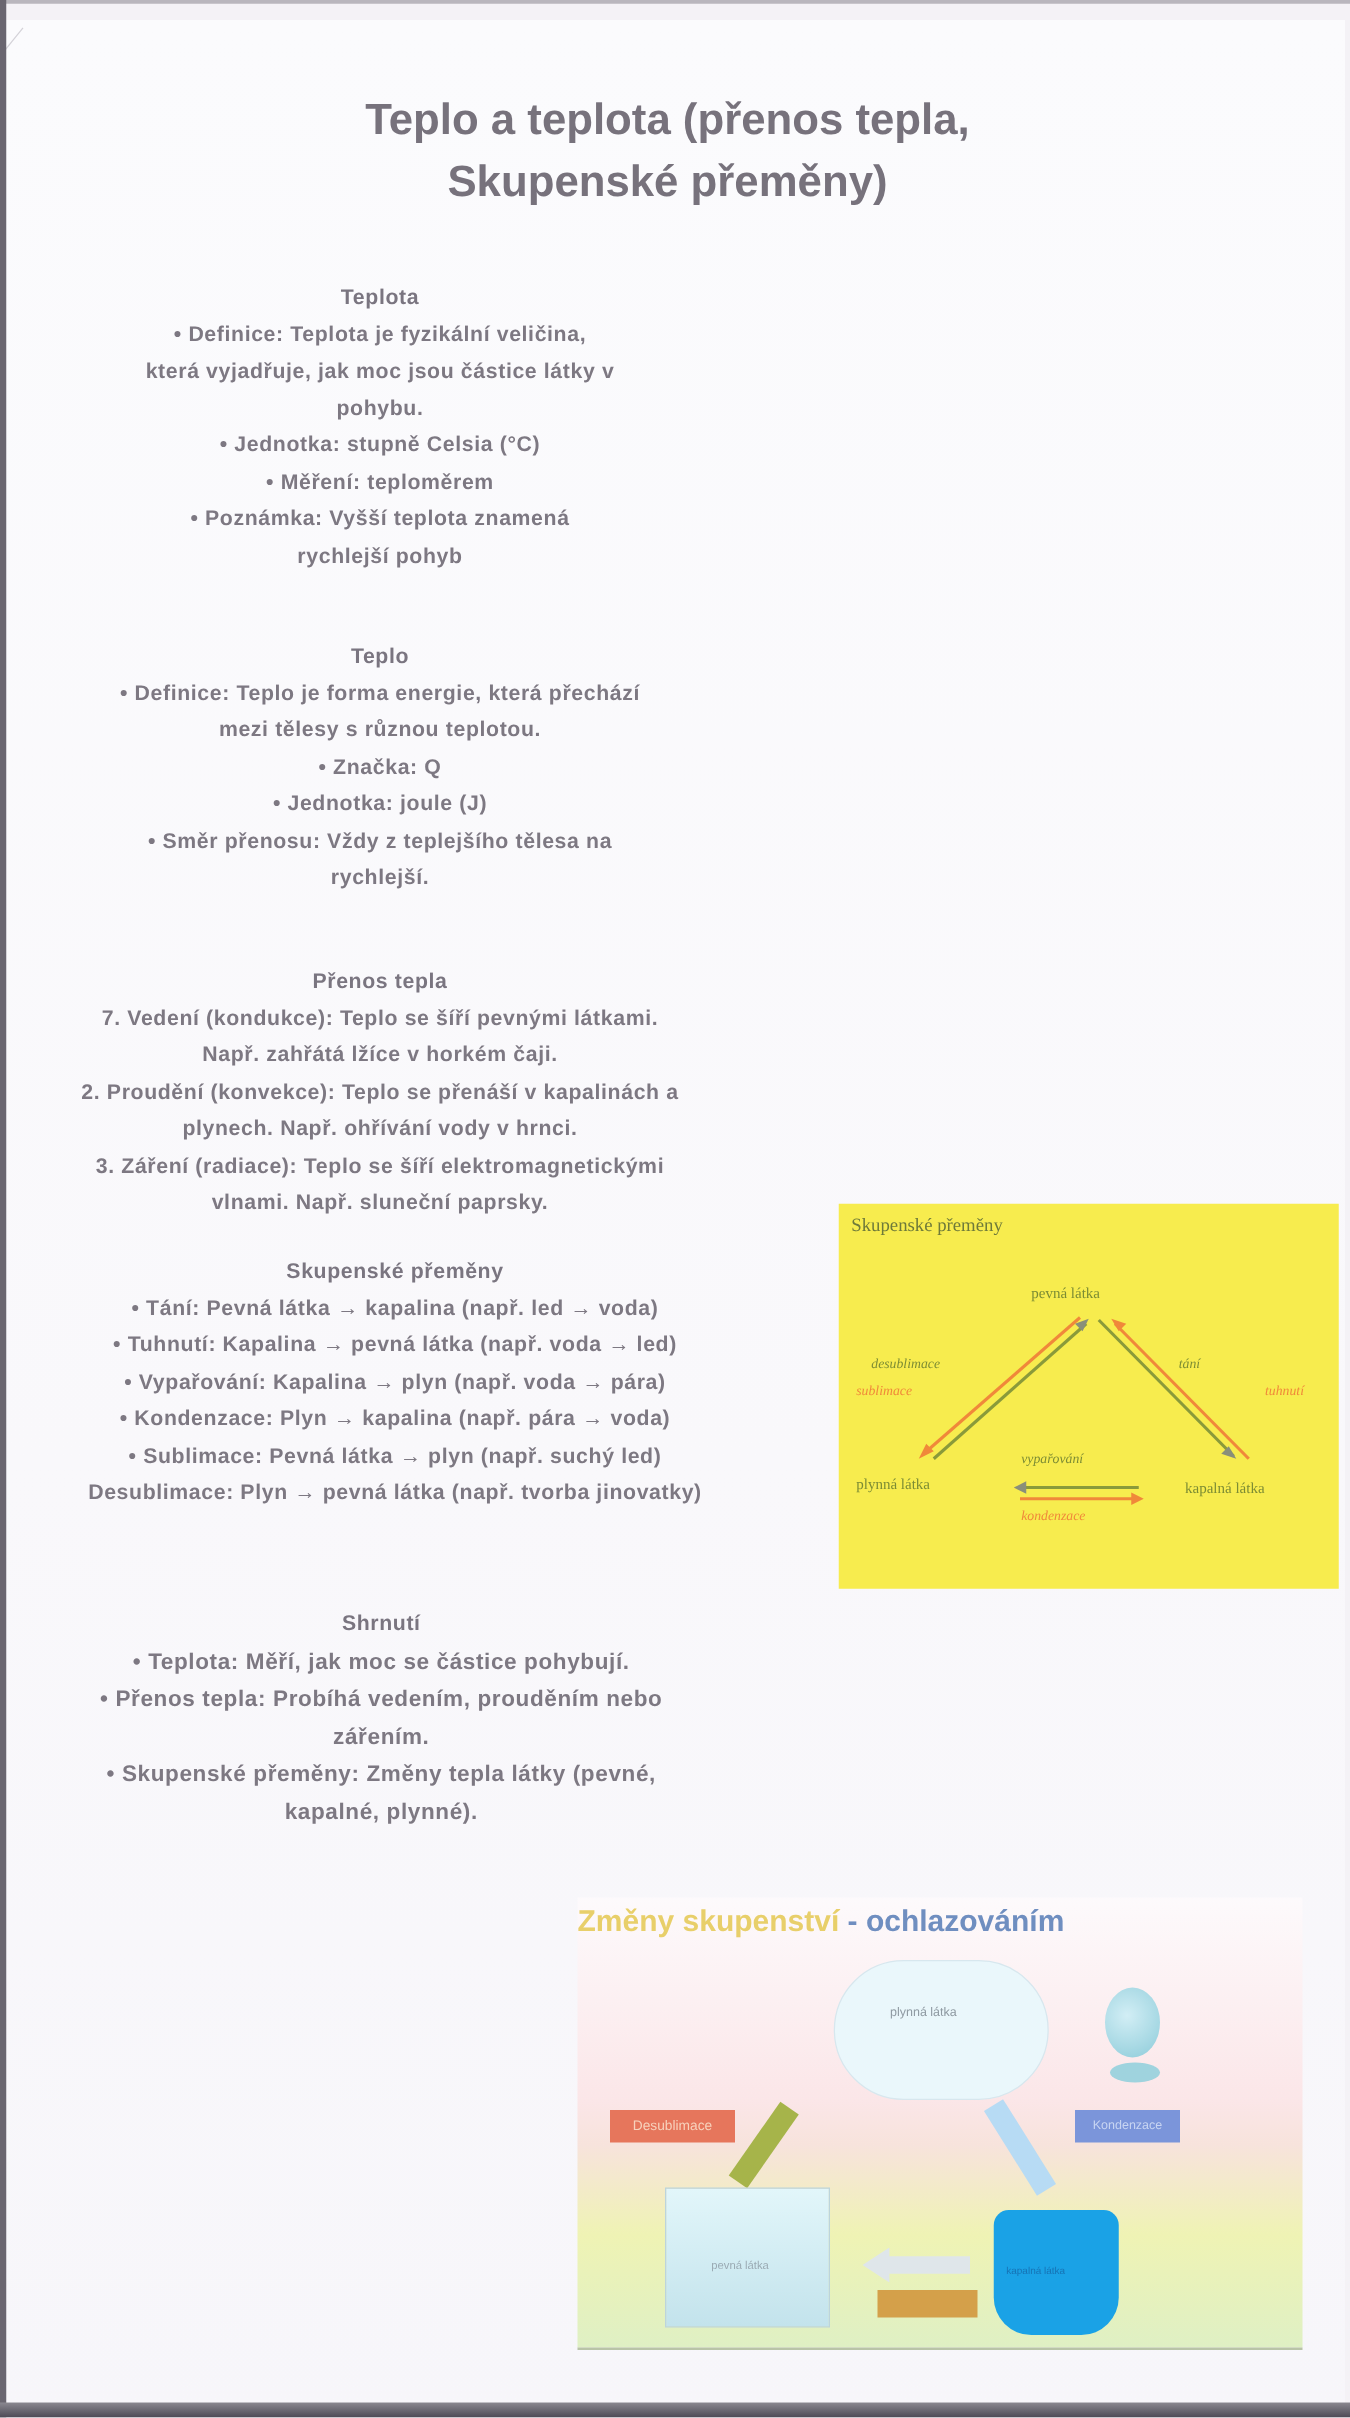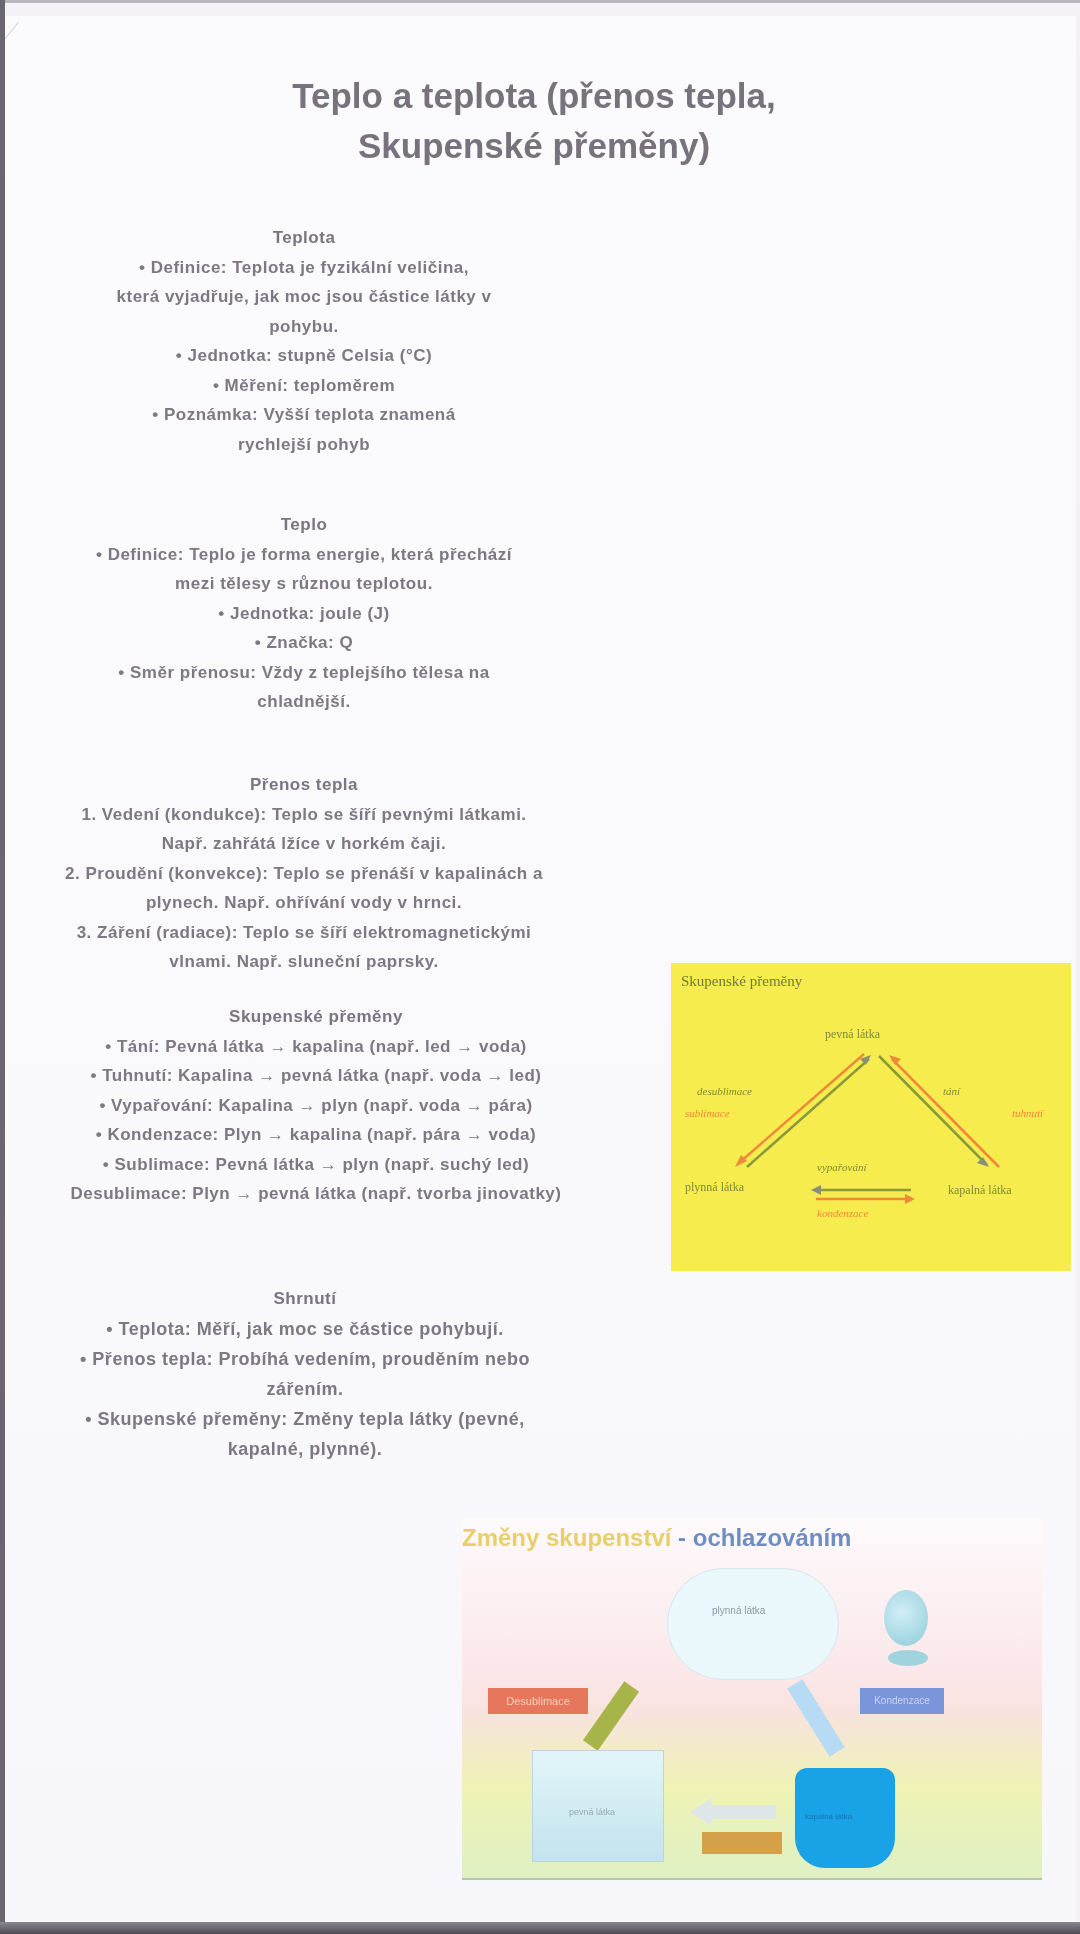--- a/index.html
+++ b/index.html
@@ -83,29 +83,29 @@
     <p>• Jednotka: stupně Celsia (°C)</p>
     <p>• Měření: teploměrem</p>
     <p>• Poznámka: Vyšší teplota znamená</p>
     <p>rychlejší pohyb</p>
   </div>
 
   <div class="section" style="top:494px;">
     <h2>Teplo</h2>
     <p>• Definice: Teplo je forma energie, která přechází</p>
     <p>mezi tělesy s různou teplotou.</p>
+    <p>• Značka: Q</p>
     <p>• Jednotka: joule (J)</p>
-    <p>• Značka: Q</p>
     <p>• Směr přenosu: Vždy z teplejšího tělesa na</p>
-    <p>chladnější.</p>
+    <p>rychlejší.</p>
   </div>
 
   <div class="section" style="top:754px;">
     <h2>Přenos tepla</h2>
-    <p>1.   Vedení (kondukce): Teplo se šíří pevnými látkami.</p>
+    <p>7.   Vedení (kondukce): Teplo se šíří pevnými látkami.</p>
     <p>Např. zahřátá lžíce v horkém čaji.</p>
     <p>2.   Proudění (konvekce): Teplo se přenáší v kapalinách a</p>
     <p>plynech. Např. ohřívání vody v hrnci.</p>
     <p>3.   Záření (radiace): Teplo se šíří elektromagnetickými</p>
     <p>vlnami. Např. sluneční paprsky.</p>
   </div>
 
   <div class="section" style="top:986px; left:-8px; width:640px;">
     <h2>Skupenské přeměny</h2>
     <p>• Tání: Pevná látka → kapalina (např. led → voda)</p>

